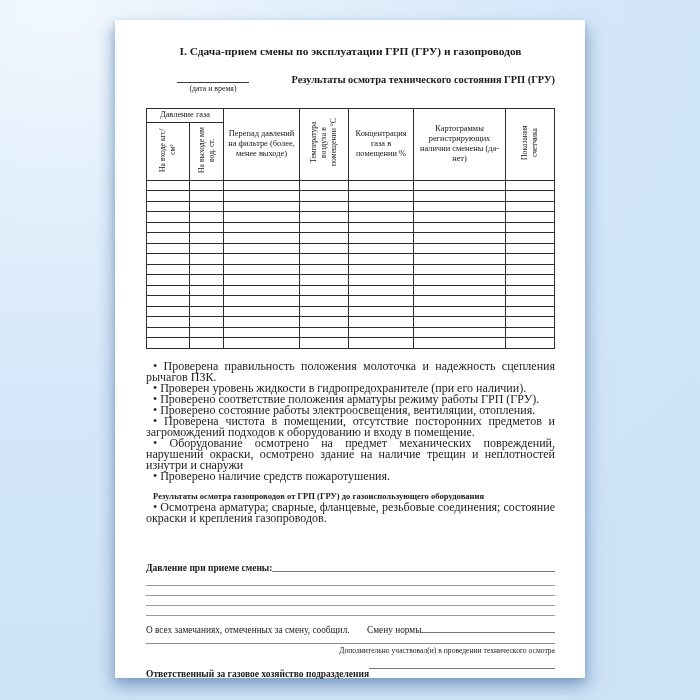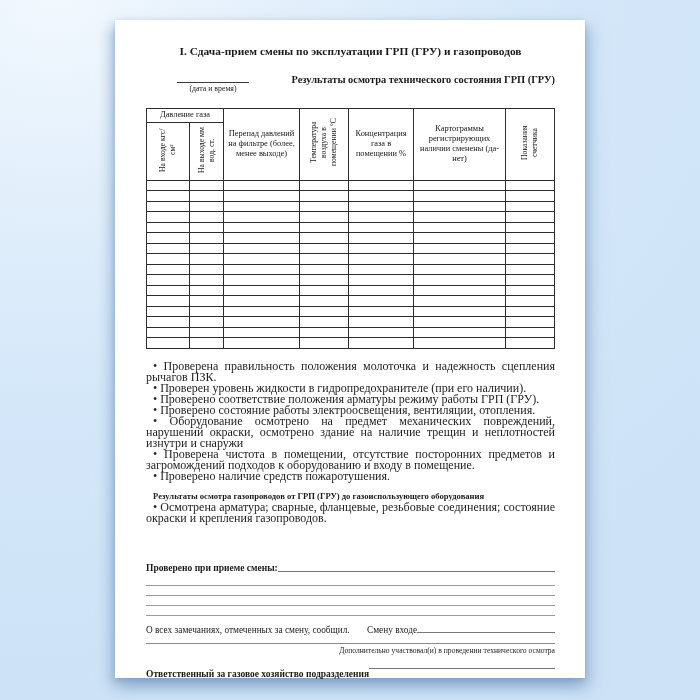--- a/index.html
+++ b/index.html
@@ -284,43 +284,43 @@
           <td></td>
         </tr>
       </tbody>
   </table>
 
   <div class="checklist">
     <div class="check-item">Проверена правильность положения молоточка и надежность сцепления рычагов ПЗК.</div>
     <div class="check-item">Проверен уровень жидкости в гидропредохранителе (при его наличии).</div>
     <div class="check-item">Проверено соответствие положения арматуры режиму работы ГРП (ГРУ).</div>
     <div class="check-item">Проверено состояние работы электроосвещения, вентиляции, отопления.</div>
+    <div class="check-item">Проверена чистота в помещении, отсутствие посторонних предметов и загромождений подходов к оборудованию и входу в помещение.</div>
     <div class="check-item">Оборудование осмотрено на предмет механических повреждений, нарушений окраски, осмотрено здание на наличие трещин и неплотностей изнутри и снаружи</div>
-    <div class="check-item">Проверена чистота в помещении, отсутствие посторонних предметов и загромождений подходов к оборудованию и входу в помещение.</div>
     <div class="check-item">Проверено наличие средств пожаротушения.</div>
   </div>
 
   <div class="sec2">Результаты осмотра газопроводов от ГРП (ГРУ) до газоиспользующего оборудования</div>
   <div class="check-item">Осмотрена арматура; сварные, фланцевые, резьбовые соединения; состояние окраски и крепления газопроводов.</div>
 
   <div class="remarks-row">
-    <span class="remarks-label">Проверено при приеме смены:</span>
+    <span class="remarks-label">Давление при приеме смены:</span>
     <span class="fill"></span>
   </div>
   <div class="blanks">
       <div class="rule"></div>
       <div class="rule"></div>
       <div class="rule"></div>
       <div class="rule"></div>
     </div>
 
   <div class="stmts">
     <div class="stmt-row">
       <span class="stmt-left">О всех замечаниях, отмеченных за смену, сообщил.</span>
-      <span class="stmt-right-label">Смену входе</span>
+      <span class="stmt-right-label">Смену нормы</span>
       <span class="fill"></span>
     </div>
   </div>
 
   <div class="addl">Дополнительно участвовал(и) в проведении технического осмотра</div>
 
   <div class="resp-row">
     <span class="resp-label">Ответственный за газовое хозяйство подразделения</span>
     <span class="fill"></span>
   </div>

